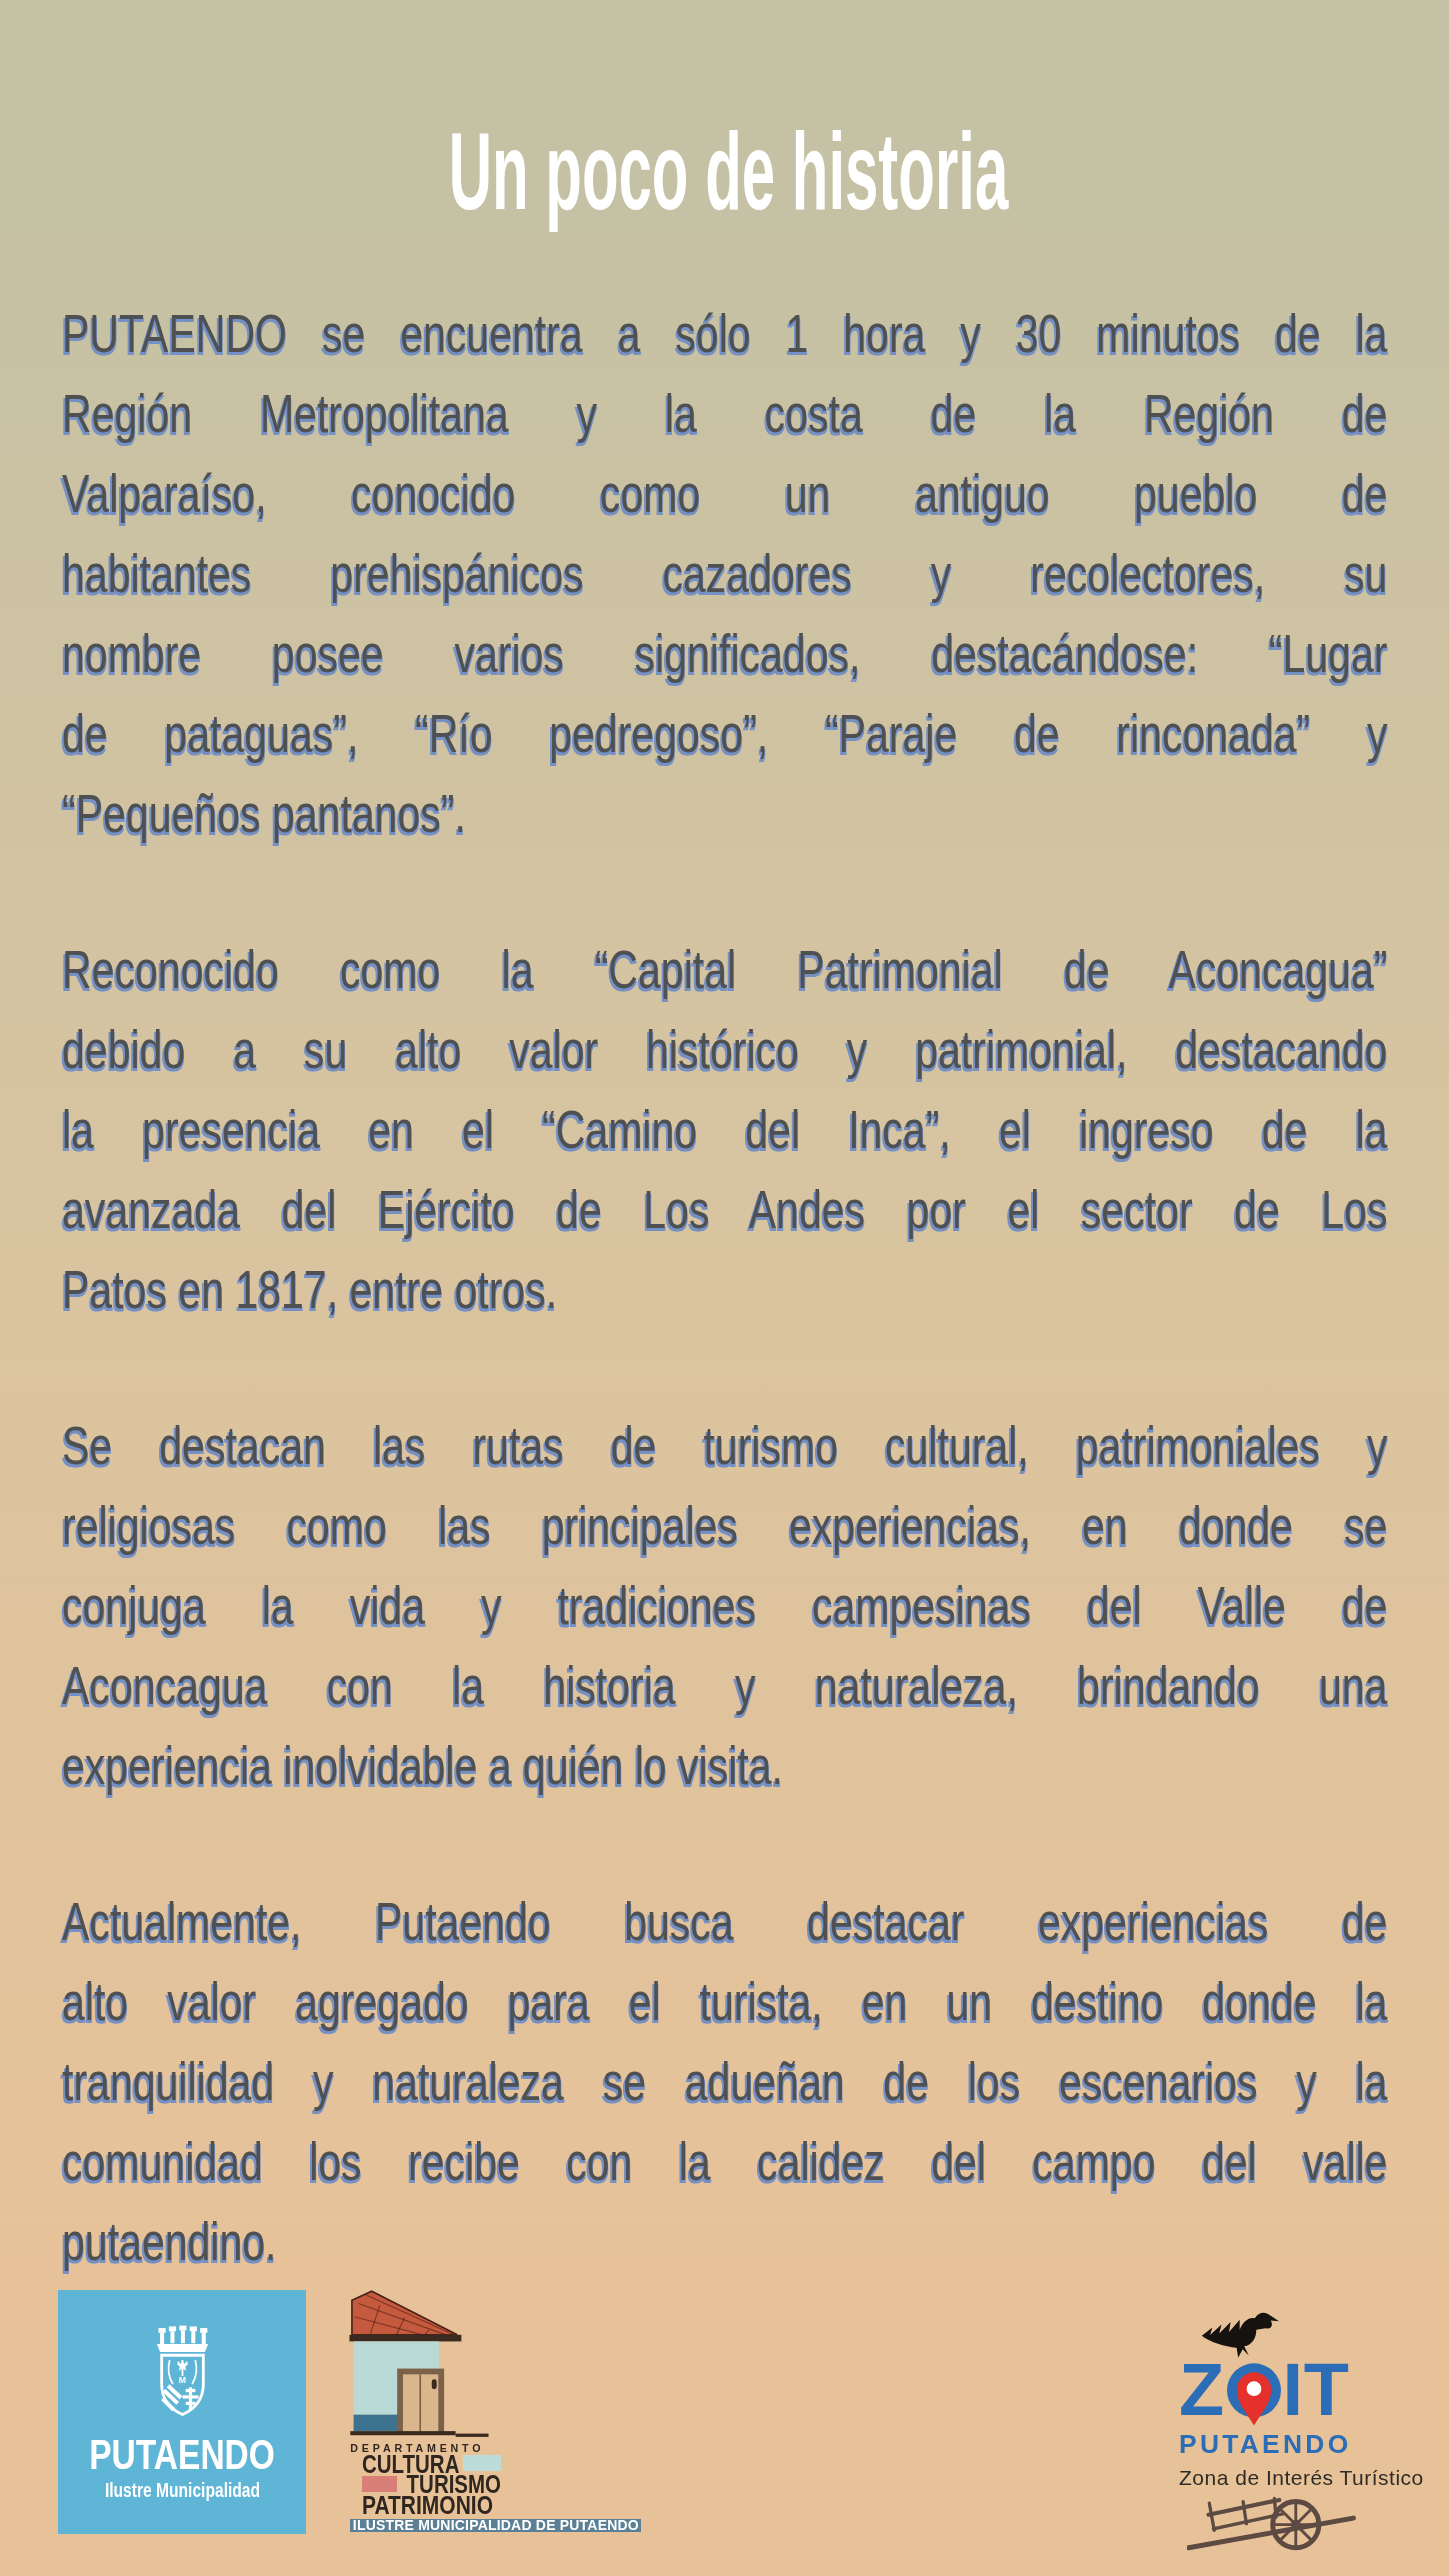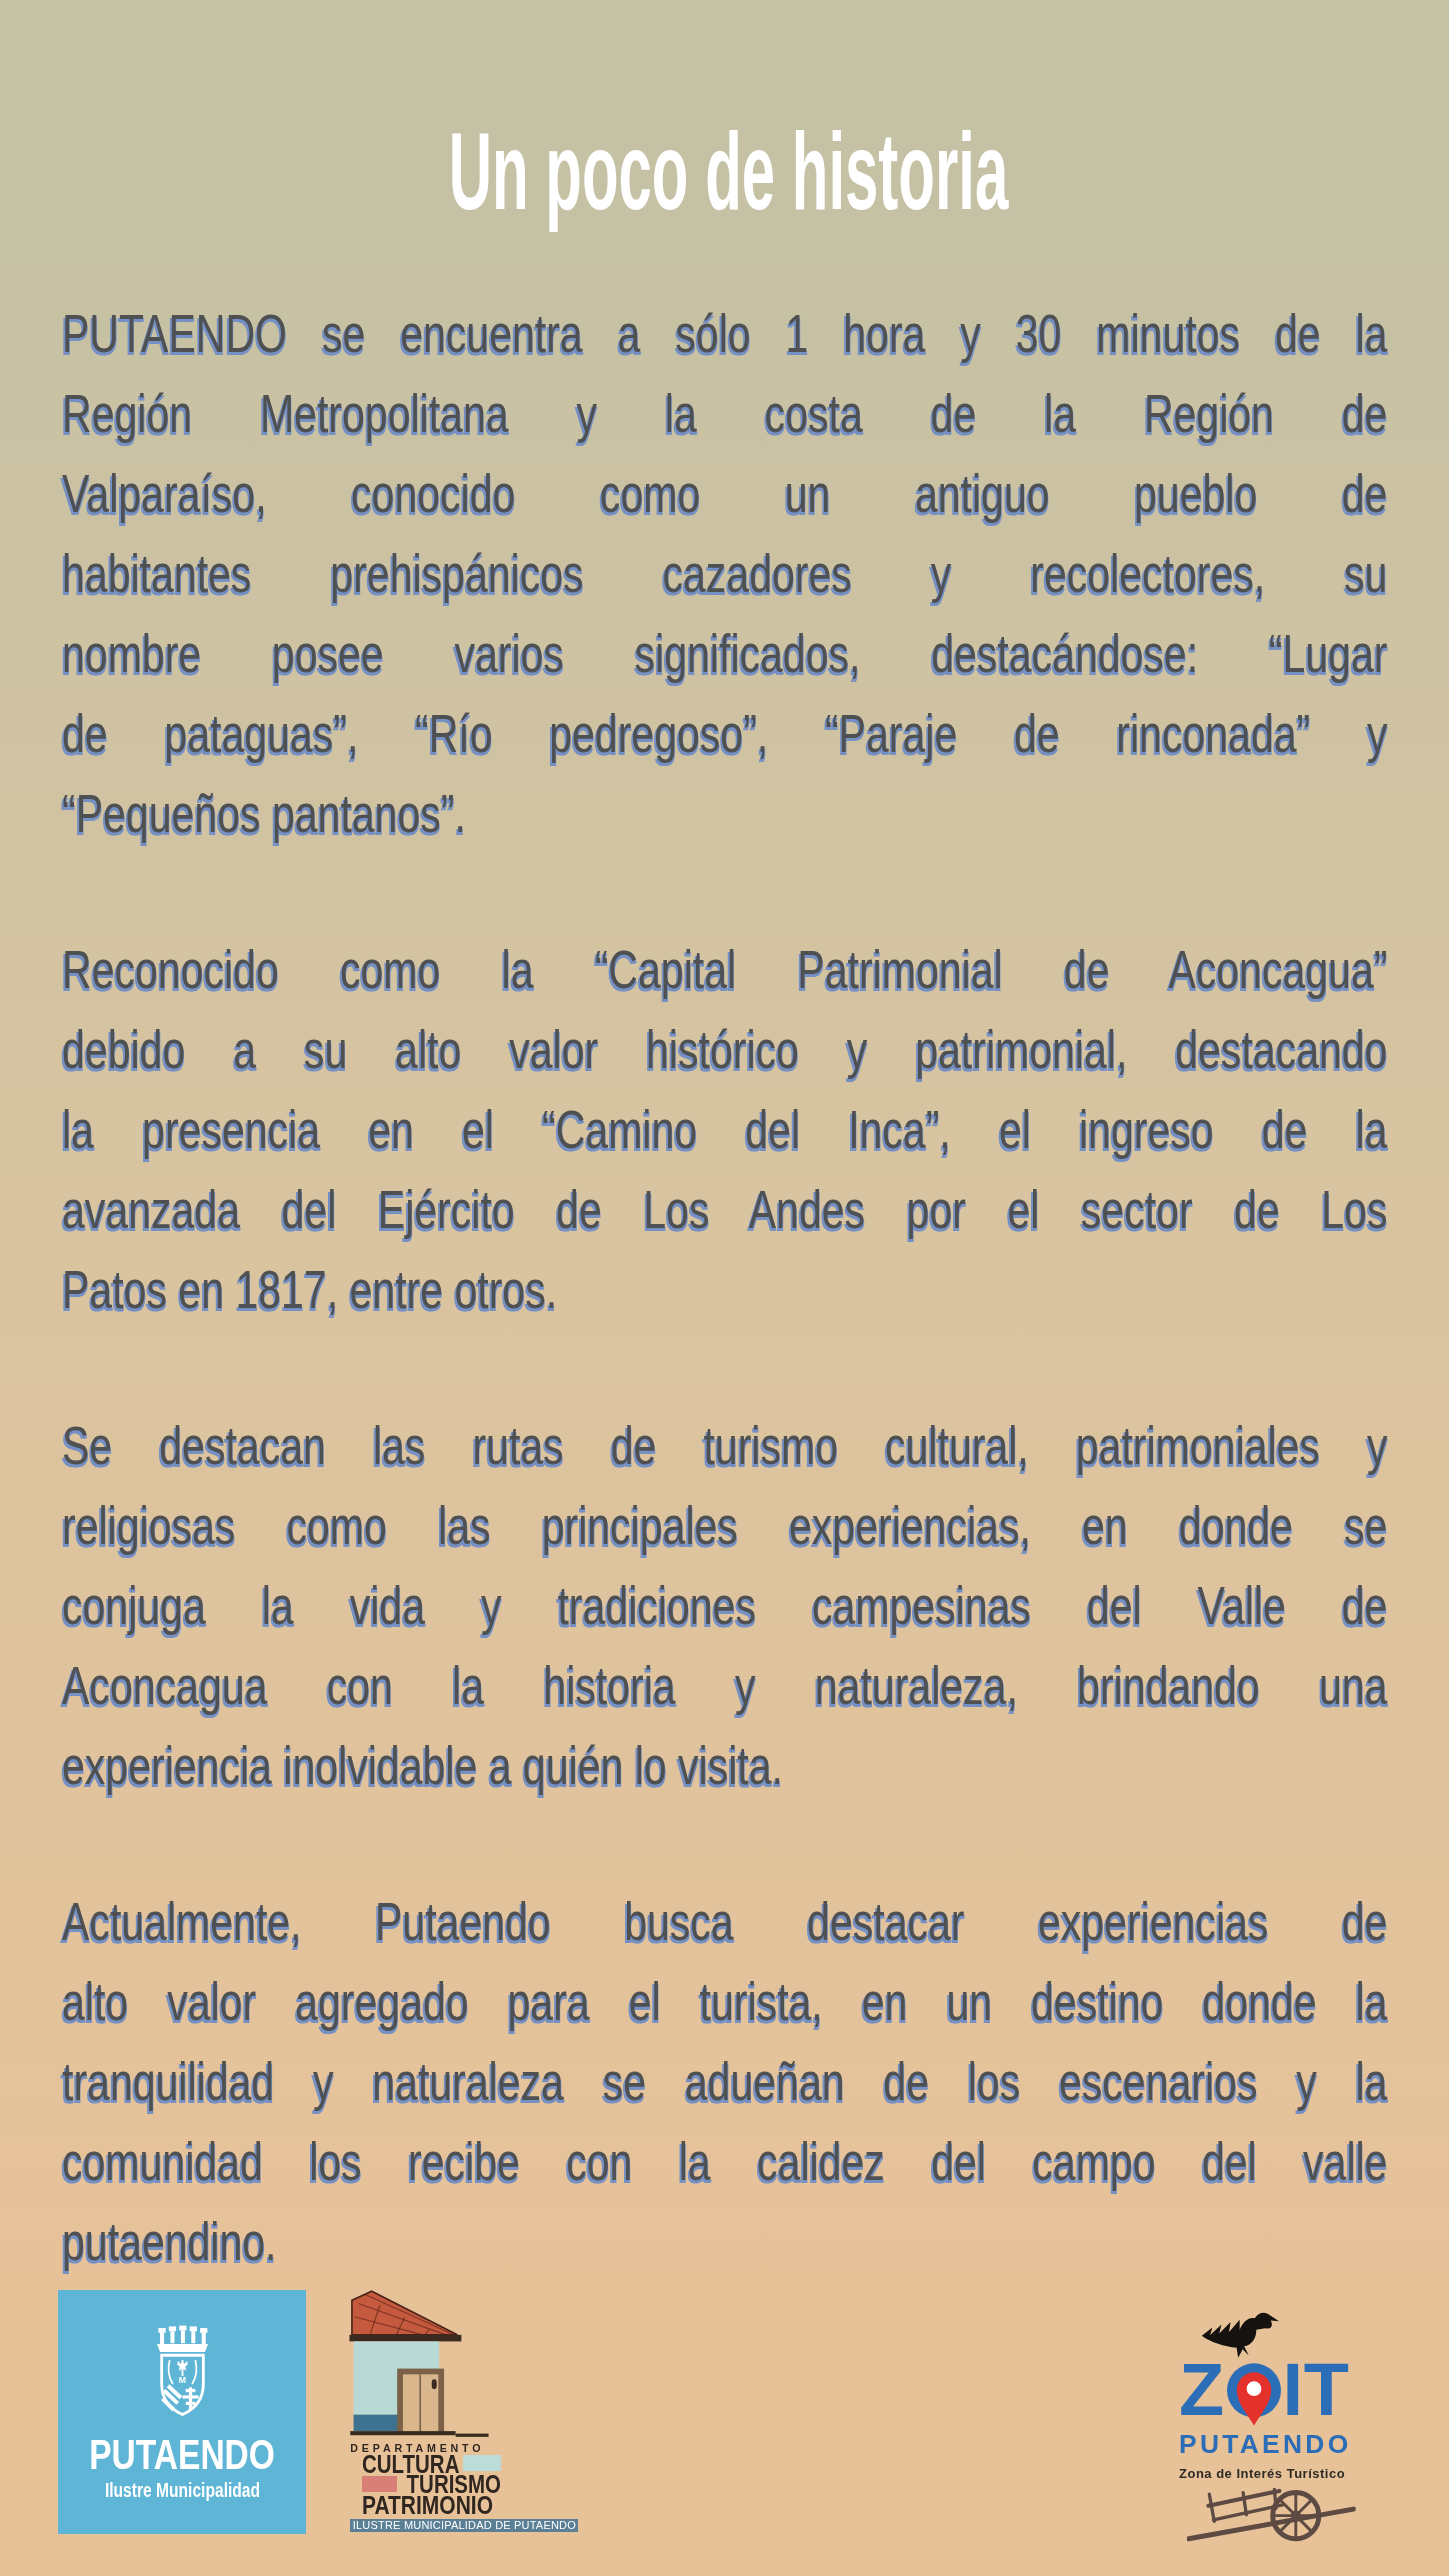--- a/index.html
+++ b/index.html
@@ -65,38 +65,38 @@
     display:inline-block;font-size:25.6px;line-height:20.6px;font-weight:bold;
     transform-origin:0 50%;transform:scaleX(0.8);white-space:nowrap;
   }
   .d-row2 .d-word{position:absolute;right:0;transform-origin:100% 50%;}
   .d-row3 .d-word{transform:scaleX(0.82);}
   .rect-blue{position:absolute;right:0;top:1.7px;width:38px;height:15.7px;background:var(--dept-lightblue);}
   .rect-salmon{position:absolute;left:0;top:1.7px;width:35px;height:16.5px;background:var(--dept-salmon);}
   .dept-bar{
     margin:3.3px 0 0 3.3px;width:fit-content;
     background:var(--dept-bar);color:#fff;
-    font-size:11px;font-weight:normal;line-height:11.6px;
+    font-size:14px;font-weight:bold;line-height:11.6px;
     padding:0.8px 2.5px;white-space:nowrap;letter-spacing:0.2px;
   }
   .logo-zoit{position:absolute;left:1179px;top:2310px;width:198px;}
   .condor{display:block;margin-left:20.6px;}
   .zoit-row{
     display:flex;align-items:flex-start;height:54px;
     color:var(--zoit-blue);font-size:74px;font-weight:bold;line-height:53px;
     letter-spacing:0.8px;
   }
   .pin-o{position:relative;width:54px;height:54px;margin:0 1.7px;}
   .zoit-name{
     margin-top:12.4px;font-size:26.4px;font-weight:bold;letter-spacing:3.3px;
     color:var(--zoit-blue);white-space:nowrap;
   }
   .zoit-tag{
-    margin-top:5.8px;font-size:13px;letter-spacing:0.5px;
-    color:var(--zoit-dark);white-space:nowrap;font-weight:700;
+    margin-top:5.8px;font-size:21px;letter-spacing:0.5px;
+    color:var(--zoit-dark);white-space:nowrap;font-weight:400;
   }
   .cart{display:block;margin:5px 0 0 8.3px;}
 </style>
 </head>
 <body>
 
 <div class="page">
 
   <h1 class="title">Un poco de historia</h1>
 

